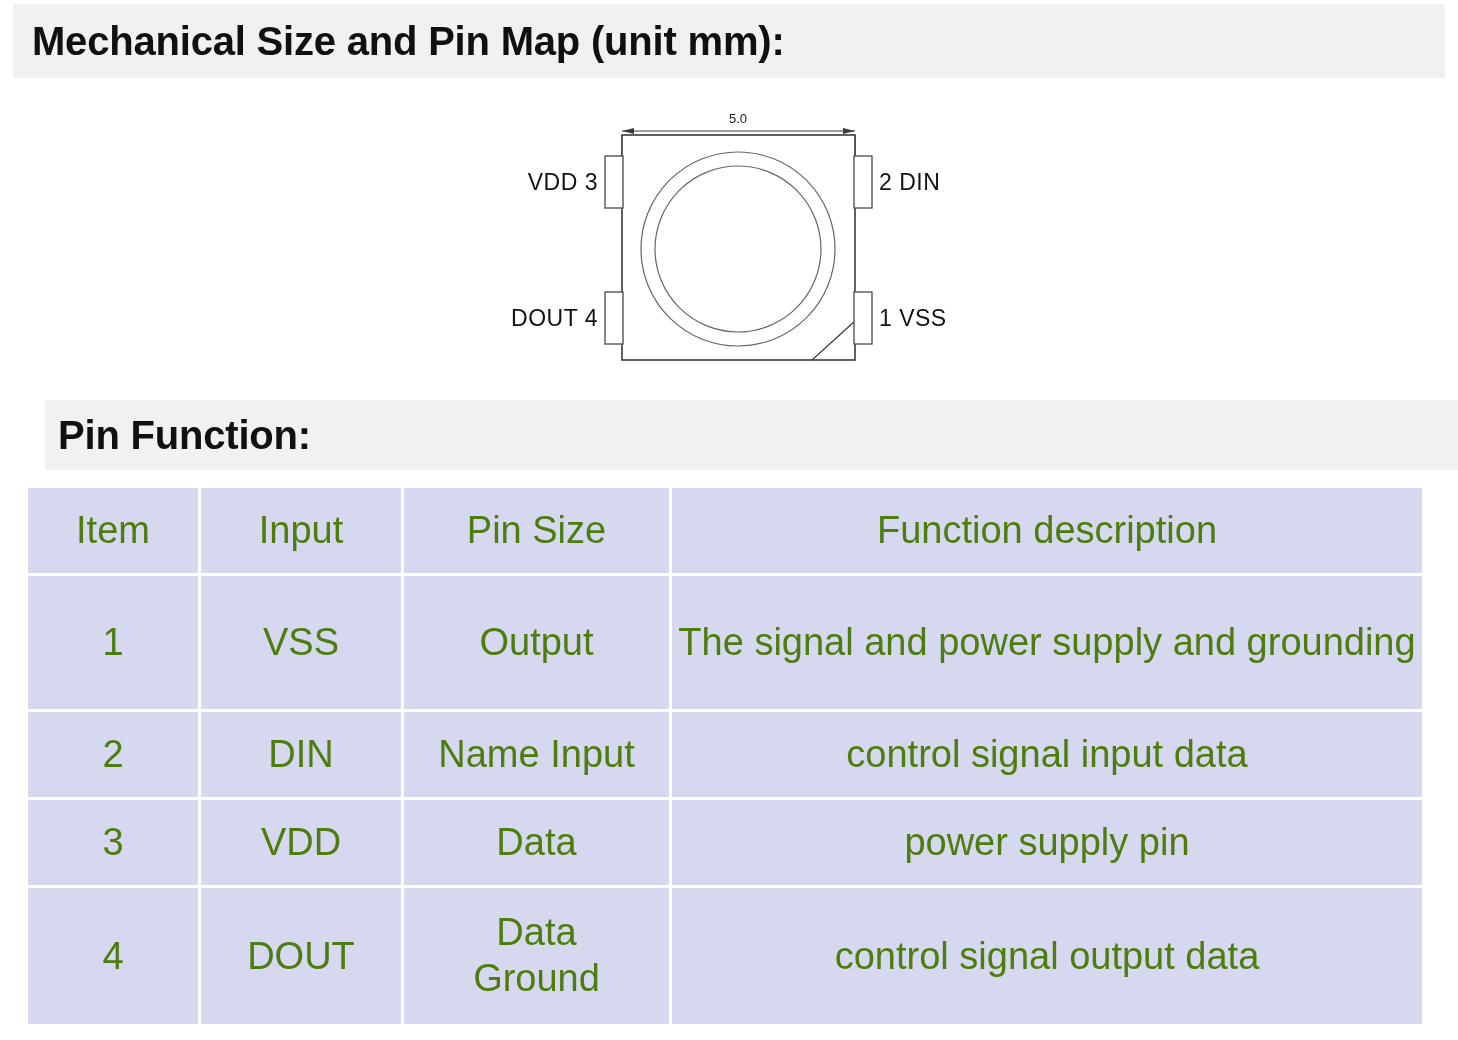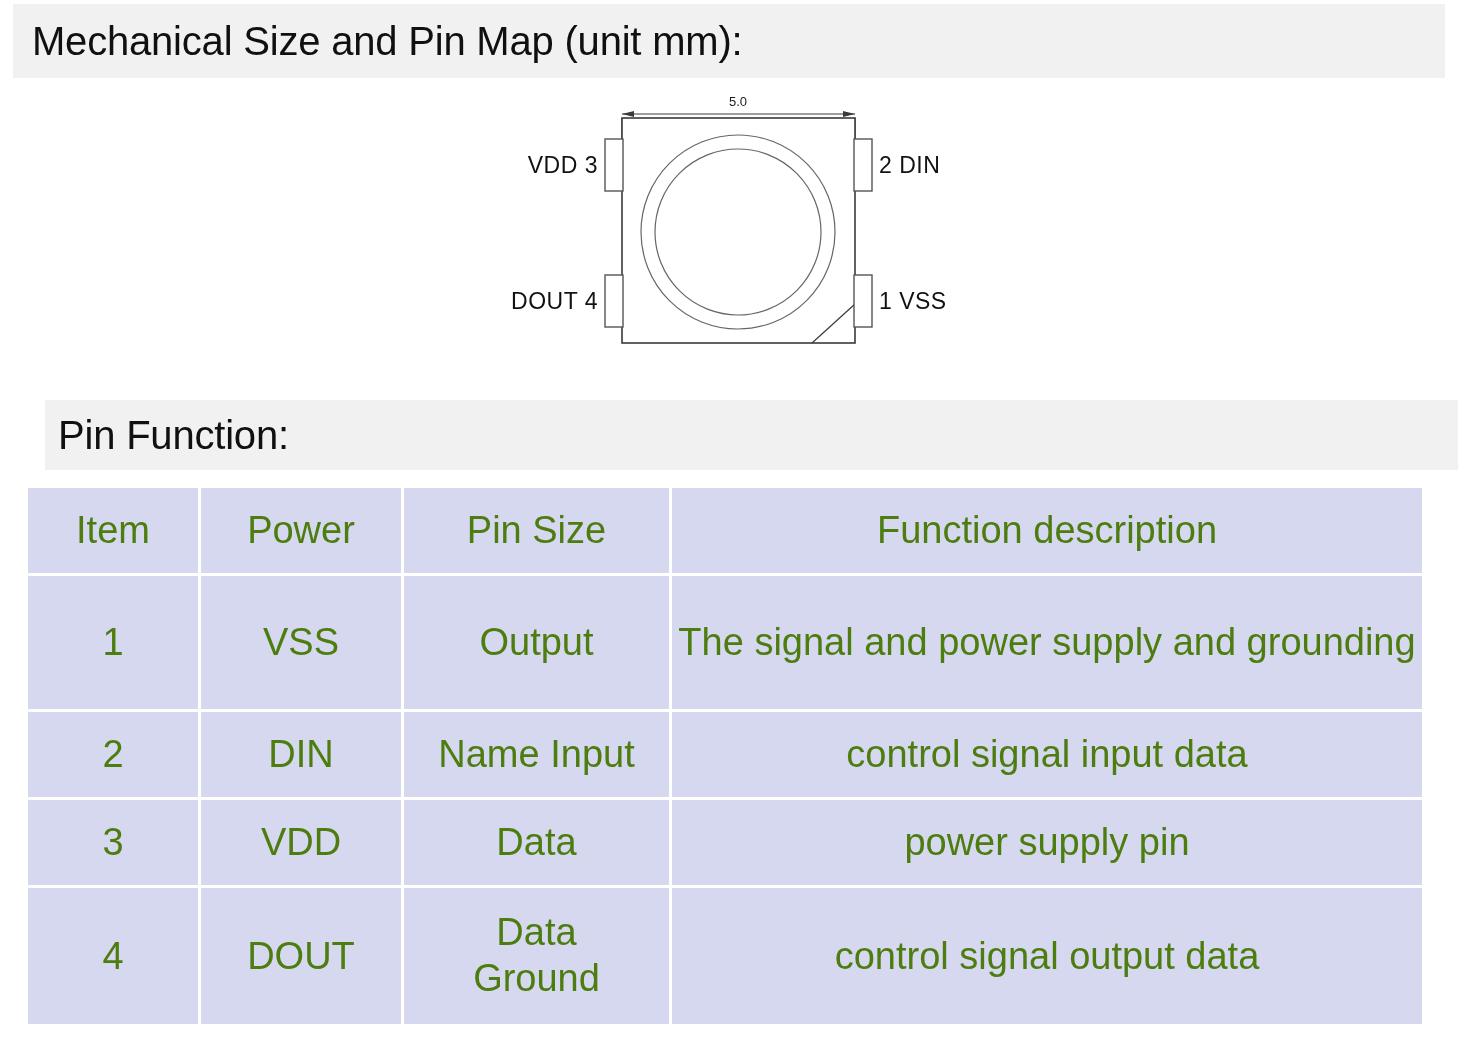--- a/index.html
+++ b/index.html
@@ -19,21 +19,21 @@
 
   
   .band {
     position: absolute;
     background: #f1f1f1;
     display: flex;
     align-items: center;
   }
   .band-title {
     font-size: 40px;
-    font-weight: 400;
+    font-weight: 700;
     color: #101010;
     letter-spacing: -0.2px;
     white-space: nowrap;
   }
 
   #band-mech {
     left: 13px;
     top: 4px;
     width: 1432px;
     height: 74px;
@@ -47,21 +47,21 @@
     height: 70px;
     padding-left: 13px;
     box-sizing: border-box;
     margin-left: 32px;
   }
 
   
   #drawing-wrap {
     position: absolute;
     left: 0px;
-    top: 70px;
+    top: 87px;
     width: 1242px;
     height: 320px;
   }
   #drawing-svg {
     position: absolute;
     left: 470px;
     top: 22px;
   }
 
   .dim-text {
@@ -170,21 +170,21 @@
 <table id="pin-table">
   <colgroup>
     <col class="col-item">
     <col class="col-symbol">
     <col class="col-pin">
     <col class="col-func">
   </colgroup>
   <thead>
     <tr>
       <th>Item</th>
-      <th>Power</th>
+      <th>Input</th>
       <th>Pin Size</th>
       <th>Function description</th>
     </tr>
   </thead>
   <tbody>
     <tr class="row-h1">
       <td>1</td>
       <td>VSS</td>
       <td>Output</td>
       <td class="fn-desc">The signal and power supply and grounding</td>

